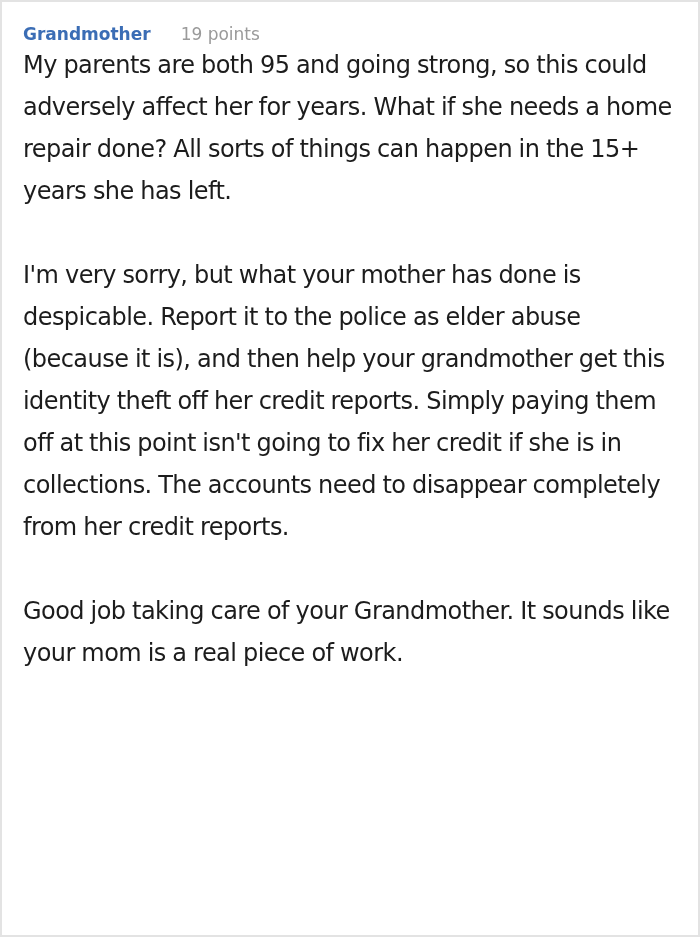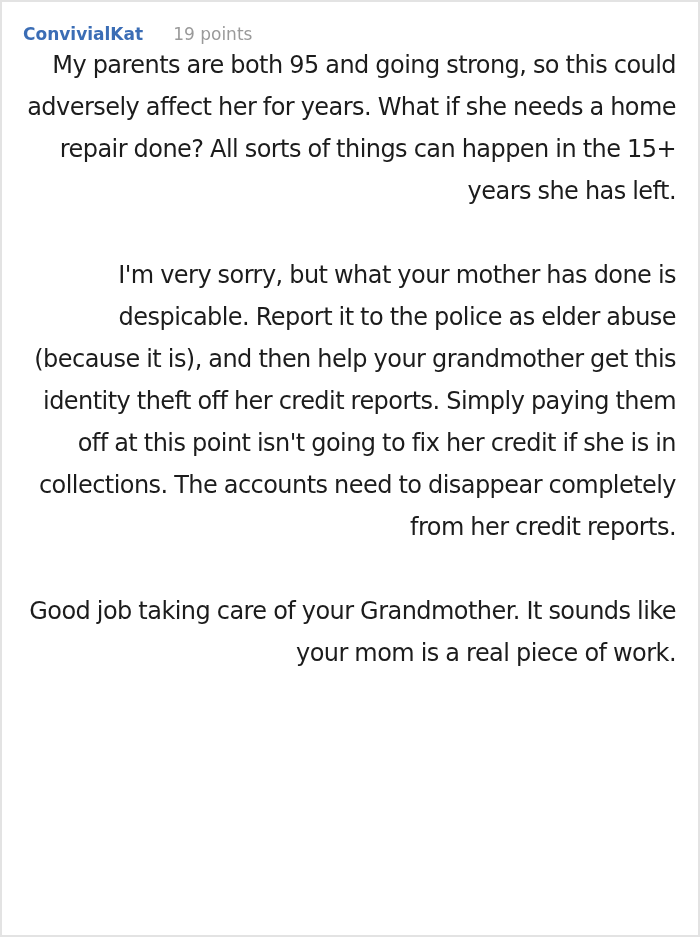--- a/index.html
+++ b/index.html
@@ -48,32 +48,31 @@
       font-family: "DejaVu Sans", "Liberation Sans", sans-serif;
       font-size: 24px;
       line-height: 42px;
       color: #1c1c1c;
       margin-top: -5px;
       letter-spacing: -0.55px;
       word-spacing: -0.5px;
     }
     .body p {
       margin: 0 0 42px 0;
-      text-align: right;
     }
     .body p:last-child {
       margin-bottom: 11px;
     }
   </style>
 </head>
 <body>
 
 <div class="card">
   <div class="meta">
-    <a class="username">ConvivialKat</a>
+    <a class="username">Grandmother</a>
     <span class="points">19 points</span>
   </div>
   <div class="body">
     <p>My parents are both 95 and going strong, so this could adversely affect her for years. What if she needs a home repair done? All sorts of things can happen in the 15+ years she has left.</p>
     <p>I'm very sorry, but what your mother has done is despicable. Report it to the police as elder abuse (because it is), and then help your grandmother get this identity theft off her credit reports. Simply paying them off at this point isn't going to fix her credit if she is in collections. The accounts need to disappear completely from her credit reports.</p>
     <p>Good job taking care of your Grandmother. It sounds like your mom is a real piece of work.</p>
   </div>
 </div>
 
 </body></html>

